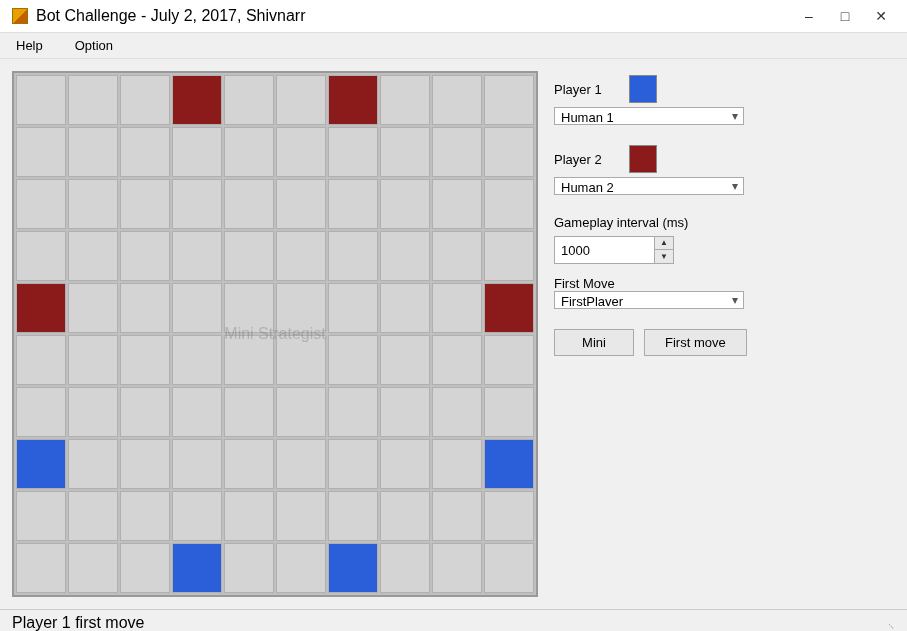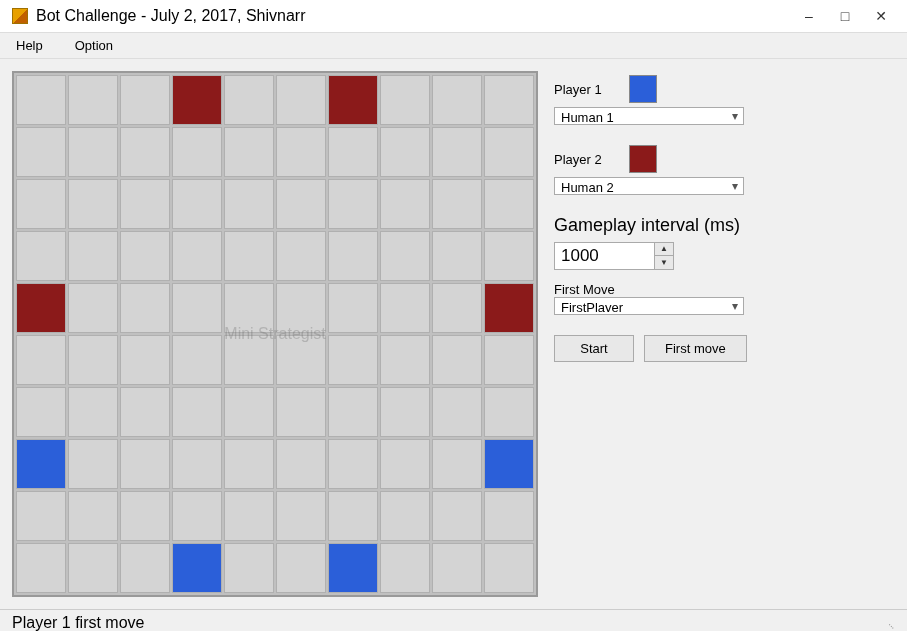--- a/index.html
+++ b/index.html
@@ -171,35 +171,35 @@
       font-size: 12px;
       color: #555;
     }
 
     .interval-row {
       display: flex;
       flex-direction: column;
       gap: 6px;
     }
     .interval-label {
-      font-size: 18px;
+      font-size: 13px;
     }
     .interval-input-wrapper {
       display: flex;
       align-items: stretch;
       width: 120px;
       border: 1px solid #aaa;
       background: #fff;
     }
     .interval-input {
       flex: 1;
       border: none;
       outline: none;
       padding: 2px 6px;
-      font-size: 17px;
+      font-size: 13px;
       width: 80px;
     }
     .spinner-btns {
       display: flex;
       flex-direction: column;
       border-left: 1px solid #aaa;
     }
     .spinner-btn {
       width: 18px;
       height: 13px;
@@ -444,21 +444,21 @@
       <div class="select-wrapper">
         <select>
           <option selected="">FirstPlayer</option>
           <option>SecondPlayer</option>
           <option>Random</option>
         </select>
       </div>
     </div>
 
     <div class="button-row">
-      <button class="action-btn">Start</button>
+      <button class="action-btn">Mini</button>
       <button class="action-btn">First move</button>
     </div>
 
   </div>
 </div>
 
 <div class="status-bar">
   <span class="status-text">Player 1 first move</span>
   <div class="resize-grip"></div>
 </div>

